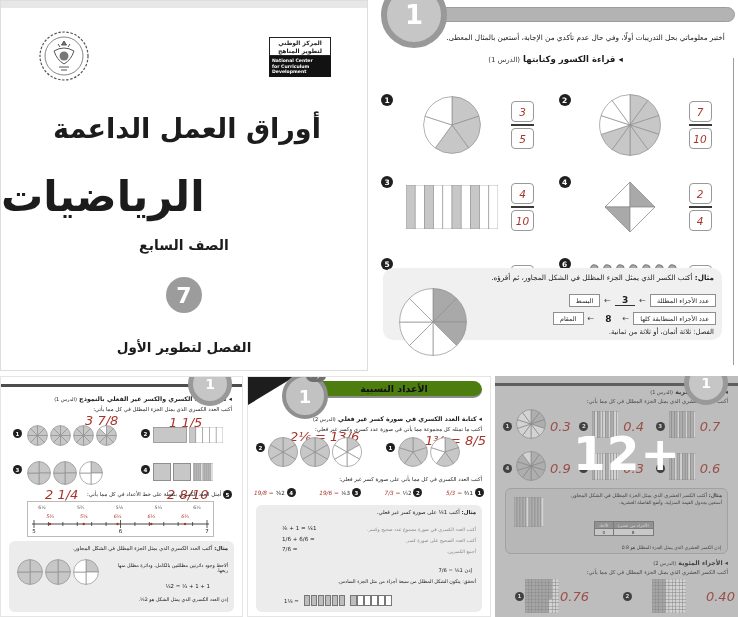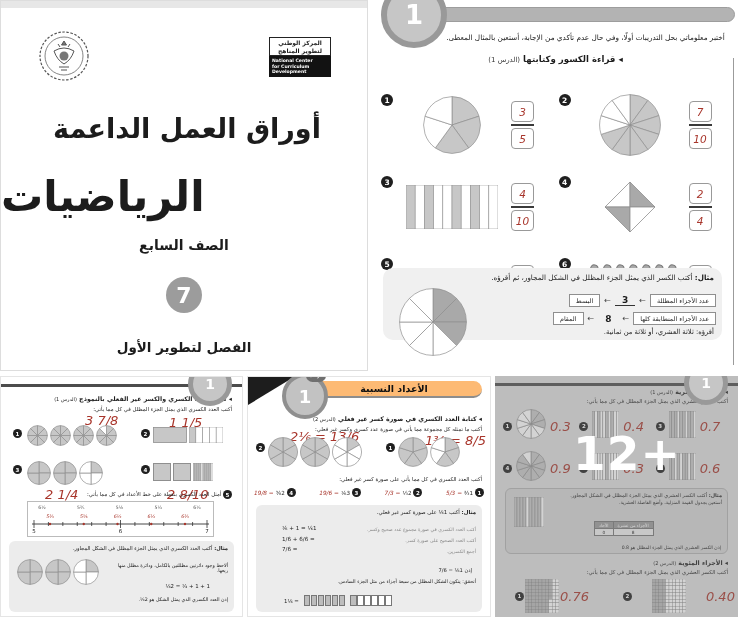--- a/index.html
+++ b/index.html
@@ -65,21 +65,21 @@
   .nb2{width:9px;height:9px;border-radius:50%;background:#1f1f1f;color:#fff;font-size:5.5px;font-weight:bold;
        display:inline-flex;align-items:center;justify-content:center;flex:none;}
   .redans{color:#a8352b;font-style:italic;font-size:13px;white-space:nowrap;}
   .graybox{background:#ececec;border-radius:6px;}
   
   .c-shapes{display:flex;align-items:center;gap:2px;}
   .numlinebox{left:26px;right:28px;top:124px;height:34px;border:1px solid #bbb;background:#fff;}
   .c-exbox{left:8px;right:8px;top:164px;bottom:4px;padding:4px 6px;box-sizing:border-box;}
   
   .tri{left:0;top:0;width:0;height:0;border-top:28px solid #1d1d1d;border-right:46px solid transparent;}
-  .dbar{left:58px;right:8px;top:4px;height:15px;background:#fdba74;border-radius:9px;border-bottom:2px solid #8d8d8d;}
+  .dbar{left:58px;right:8px;top:4px;height:15px;background:#4d7c0f;border-radius:9px;border-bottom:2px solid #8d8d8d;}
   .dbar span{display:block;text-align:center;font-weight:bold;font-size:9.5px;direction:rtl;line-height:15px;color:#111;}
   .dcirc{left:34px;top:-4px;width:38px;height:38px;border-radius:50%;background:#c2c2c2;border:4px solid #8f8f8f;
          color:#fff;font-weight:bold;font-size:18px;display:flex;align-items:center;justify-content:center;z-index:2;}
   .dunit{left:58px;top:-8px;width:20px;height:13px;border-radius:7px;background:#6f6f6f;color:#fff;font-size:4.6px;
          display:flex;align-items:center;justify-content:center;z-index:3;direction:rtl;}
   .minis{left:6px;right:6px;top:111px;display:flex;direction:rtl;justify-content:space-between;align-items:center;font-size:5.6px;}
   .mini{display:flex;align-items:center;gap:2px;direction:rtl;}
   .d-exbox{left:8px;right:8px;top:128px;bottom:4px;padding:4px 6px;box-sizing:border-box;}
   .d-eq{position:absolute;left:26px;top:18px;font-size:5.6px;direction:rtl;text-align:left;line-height:1.9;}
   .d-faint{position:absolute;right:6px;top:20px;font-size:4.7px;color:#8a8a8a;direction:rtl;text-align:right;line-height:2.3;}
@@ -331,21 +331,21 @@
         <span class="pill">البسط</span>
       </div>
       <div class="ex-row">
         <span class="pill">عدد الأجزاء المتطابقة كلها</span>
         <span class="arrow">←</span>
         <span class="fnum">8</span>
         <span class="arrow">←</span>
         <span class="pill">المقام</span>
       </div>
     </div>
-    <div class="ex-read">أقرؤه: ثلاثة العشري، أو ثلاثة من ثمانية.</div>
+    <div class="ex-read">الفصل: ثلاثة أثمان، أو ثلاثة من ثمانية.</div>
   </div>
 </div>
 
 <div class="tile" id="tC">
   <div class="abs topline"></div>
   <div class="abs circ2">1</div>
   <div class="abs h6" style="top:18px;left:8px;right:10px;">
     <span>◂ </span><span>كتابة العدد الكسري والكسر غير الفعلي بالنموذج</span>
     <span style="font-weight:normal;font-size:5px;">(الدرس 1)</span>
   </div>

